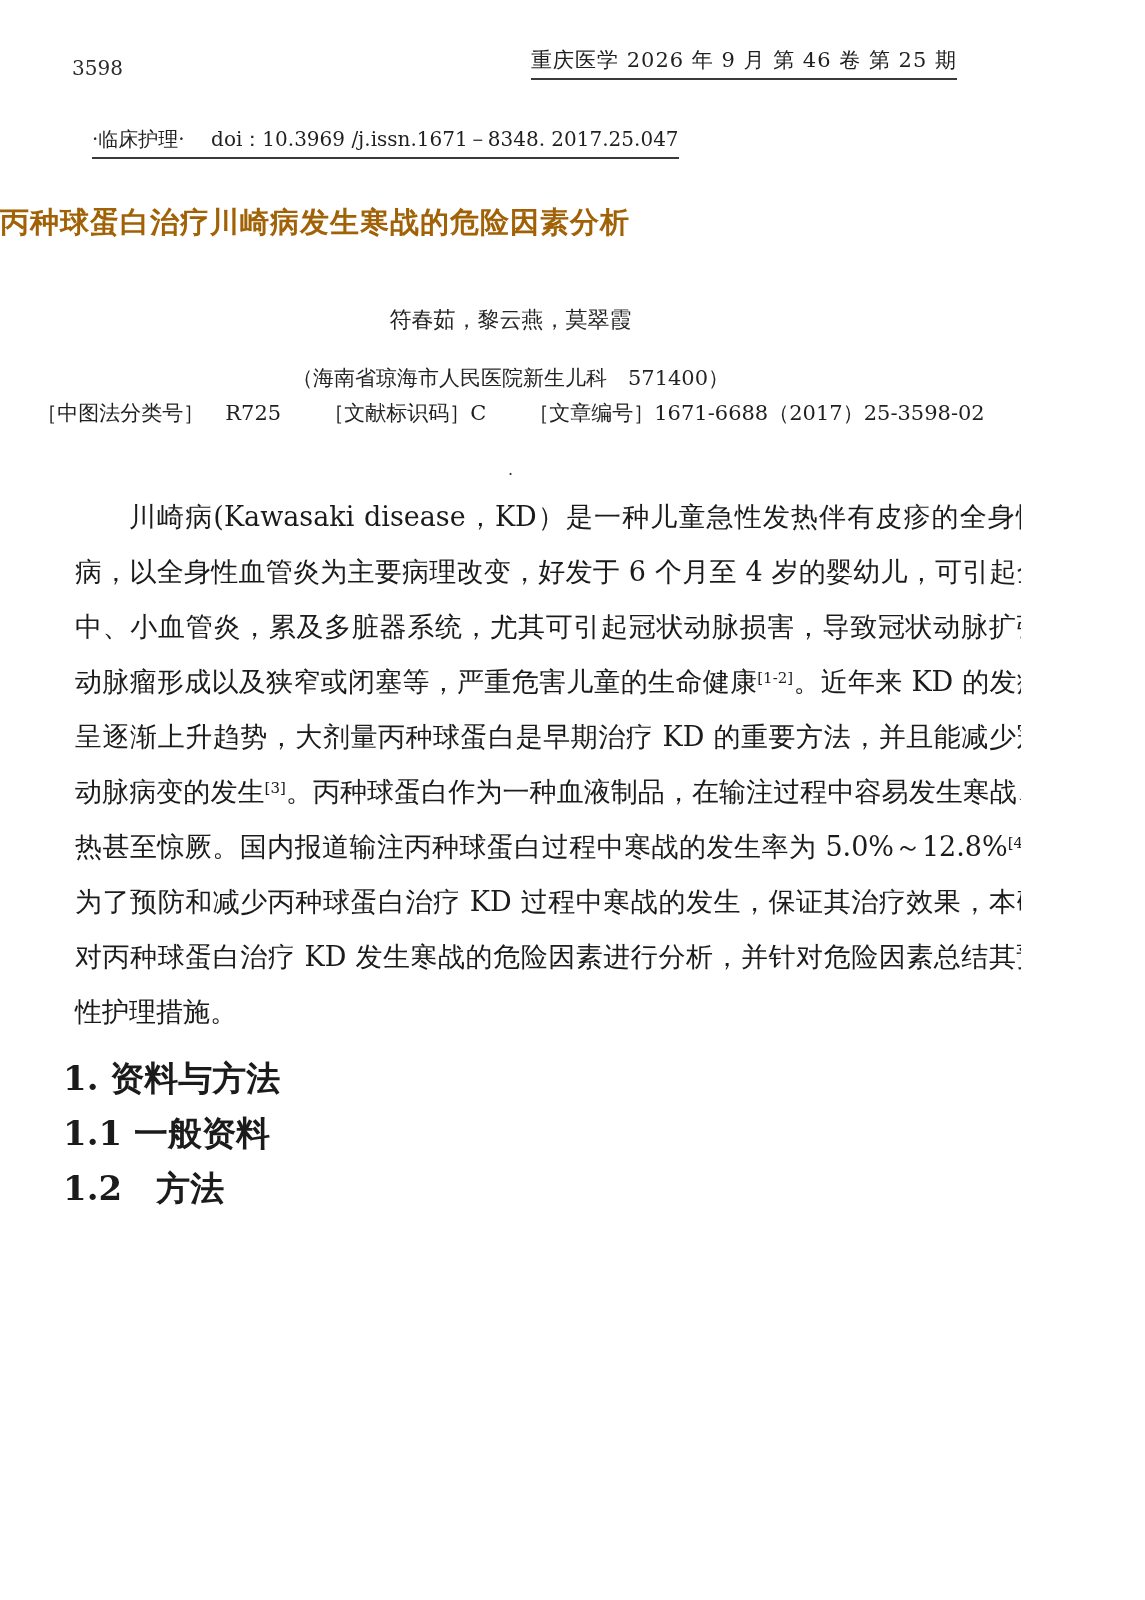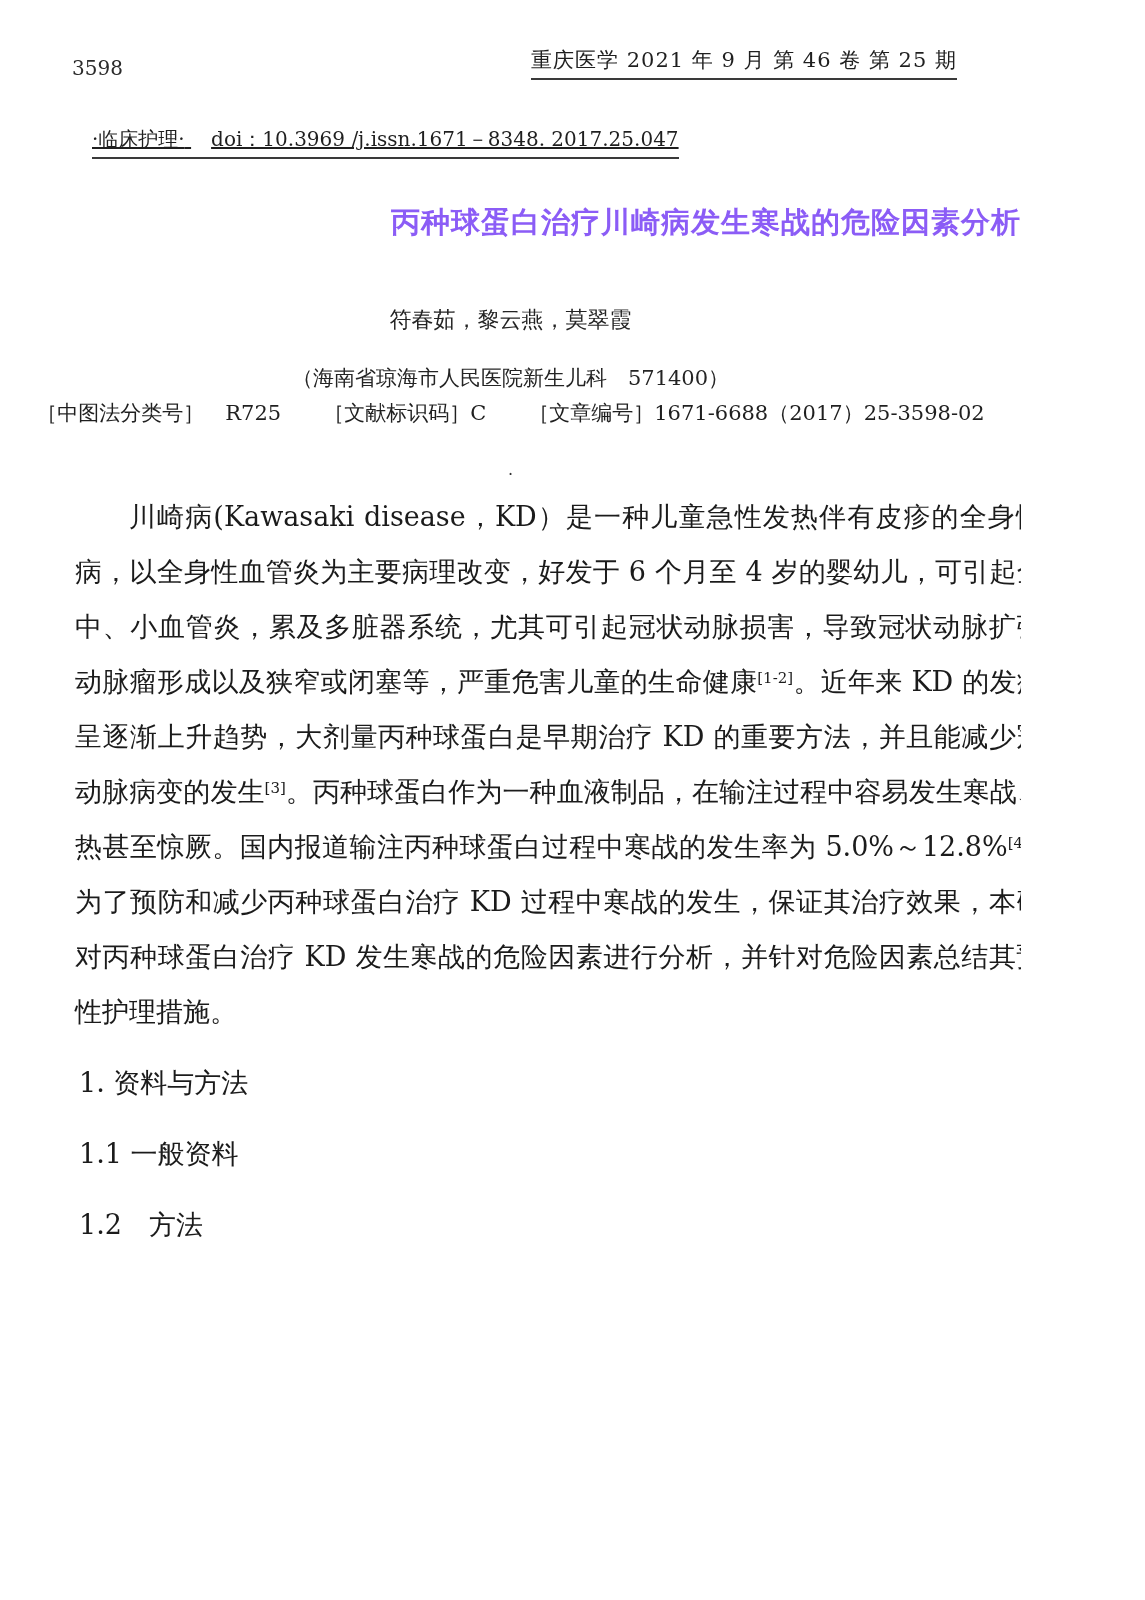--- a/index.html
+++ b/index.html
@@ -28,31 +28,30 @@
     color: #1f1f1f;
   }
   .doi-row {
     position: absolute;
     top: 126px; left: 92px;
     font-size: 20px;
     border-bottom: 2px solid #3a3a3a;
     padding-bottom: 4px;
     color: #1f1f1f;
     white-space: nowrap;
-    text-decoration: underline;
   }
   .doi-row .doi-text { margin-left: 20px; }
   .article-title {
     position: absolute;
     top: 203px; left: 0; right: 0;
-    text-align: right;
+    text-align: left;
     font-size: 29px;
     font-weight: 600;
     letter-spacing: 1px;
-    color: #8b5cf6;
+    color: #a16207;
   }
   .authors {
     position: absolute;
     top: 305px; left: 0; right: 0;
     text-align: center;
     font-size: 22px;
     color: #242424;
   }
   .affiliation {
     position: absolute;
@@ -81,40 +80,40 @@
     top: 477px;
     left: 63px;
     width: 1020px;
     font-size: 27px;
     line-height: 55px;
     text-align: justify;
     color: #1b1b1b;
   }
   .body-text p { margin: 12px; text-indent: 2em; }
   .body-heading {
-    margin: 16px;
-    font-size: 27px;
-    font-weight: normal;
+    margin: 0;
+    font-size: 34px;
+    font-weight: bold;
     line-height: 55px;
     text-indent: 0;
   }
   .sup {
     font-size: 15px;
     vertical-align: 8px;
     line-height: 0;
   }
 </style>
 </head>
 <body>
 
 <div class="page">
 
   <div class="header-row">
     <span class="page-num">3598</span>
-    <span class="journal-ref">重庆医学 2021 年 9 月 第 46 卷 第 25 期</span>
+    <span class="journal-ref">重庆医学 2026 年 9 月 第 46 卷 第 25 期</span>
   </div>
 
   <div class="doi-row">
     <span>·临床护理·</span>
     <span class="doi-text">doi：10.3969 /j.issn.1671－8348. 2017.25.047</span>
   </div>
 
   <div class="article-title">丙种球蛋白治疗川崎病发生寒战的危险因素分析</div>
 
   <div class="authors">符春茹，黎云燕，莫翠霞</div>

